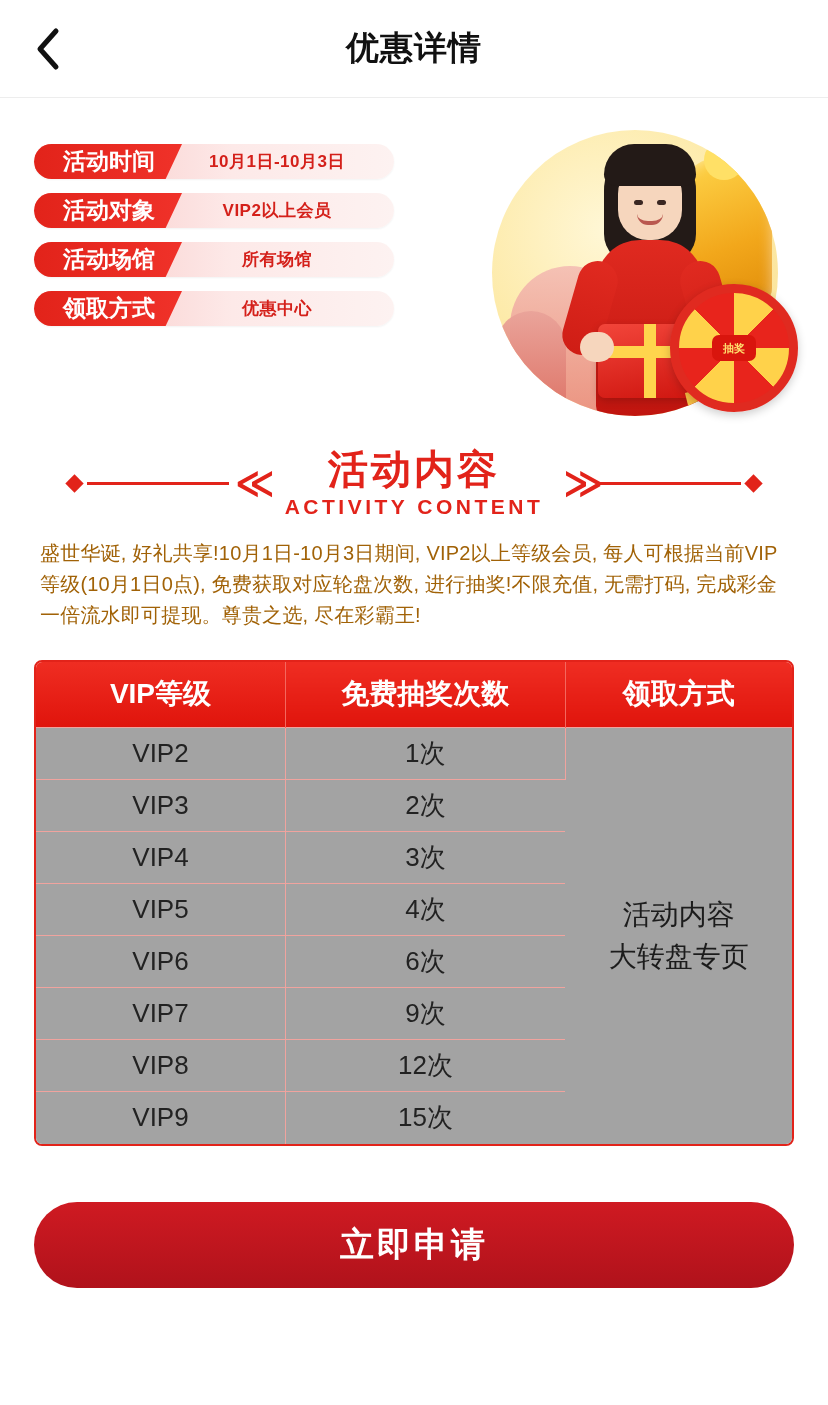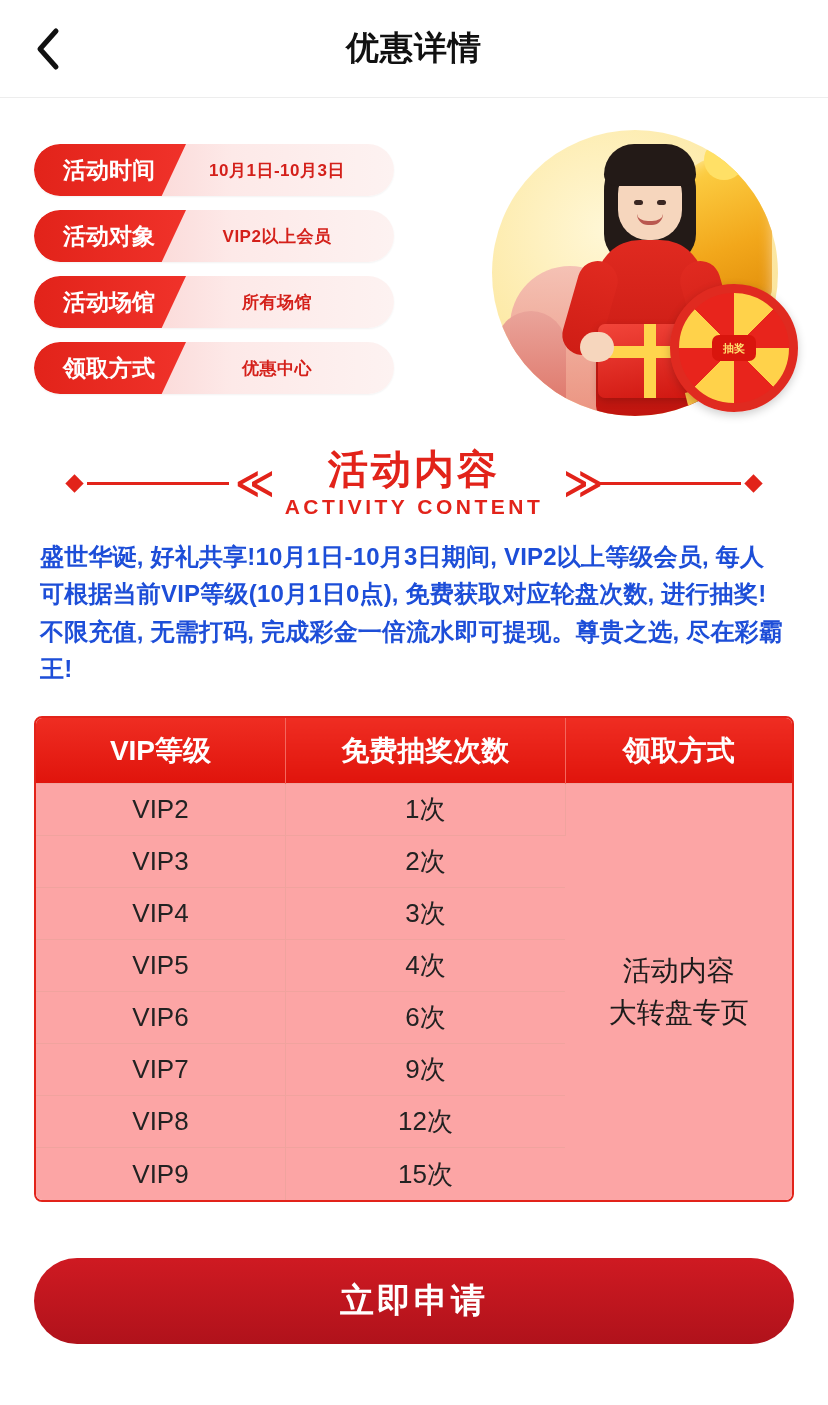--- a/index.html
+++ b/index.html
@@ -46,21 +46,21 @@
     height: 330px;
   }
   .pill-list {
     position: absolute;
     left: 34px;
     top: 46px;
     width: 360px;
   }
   .pill {
     position: relative;
-    height: 52px;
+    height: 35px;
     border-radius: 26px;
     margin-bottom: 14px;
     overflow: hidden;
     display: flex;
     align-items: center;
     background: linear-gradient(90deg, #f8c3c1 0%, #fde9e8 55%, #fdf2f1 100%);
     box-shadow: 0 1px 2px rgba(0,0,0,0.05);
   }
   .pill-label {
     position: relative;
@@ -339,24 +339,24 @@
     font-size: 21px;
     font-weight: bold;
     color: #e2231a;
     letter-spacing: 3.5px;
     margin-top: 4px;
   }
 
   
   .desc {
     padding: 0 40px;
-    font-size: 24px;
-    font-weight: bold;
+    font-size: 20px;
+    font-weight: normal;
     line-height: 1.56;
-    color: #1d4ed8;
+    color: #a16207;
     letter-spacing: 0.2px;
   }
 
   
   .table-wrap {
     margin: 28px 34px 0 34px;
     border: 2px solid #e2231a;
     border-radius: 8px;
     overflow: hidden;
   }
@@ -375,21 +375,21 @@
     border-right: 1px solid #f4675e;
   }
   thead th:last-child { border-right: none; }
   tbody td {
     height: 52px;
     text-align: center;
     font-size: 26px;
     color: #222222;
     border-top: 1px solid #f0a39e;
     border-right: 1px solid #f0a39e;
-    background: #fca5a5;
+    background: #a3a3a3;
   }
   tbody td:last-child { border-right: none; }
   td.claim-cell {
     font-size: 28px;
     line-height: 1.5;
     color: #1c1c1c;
     vertical-align: middle;
   }
 
   

